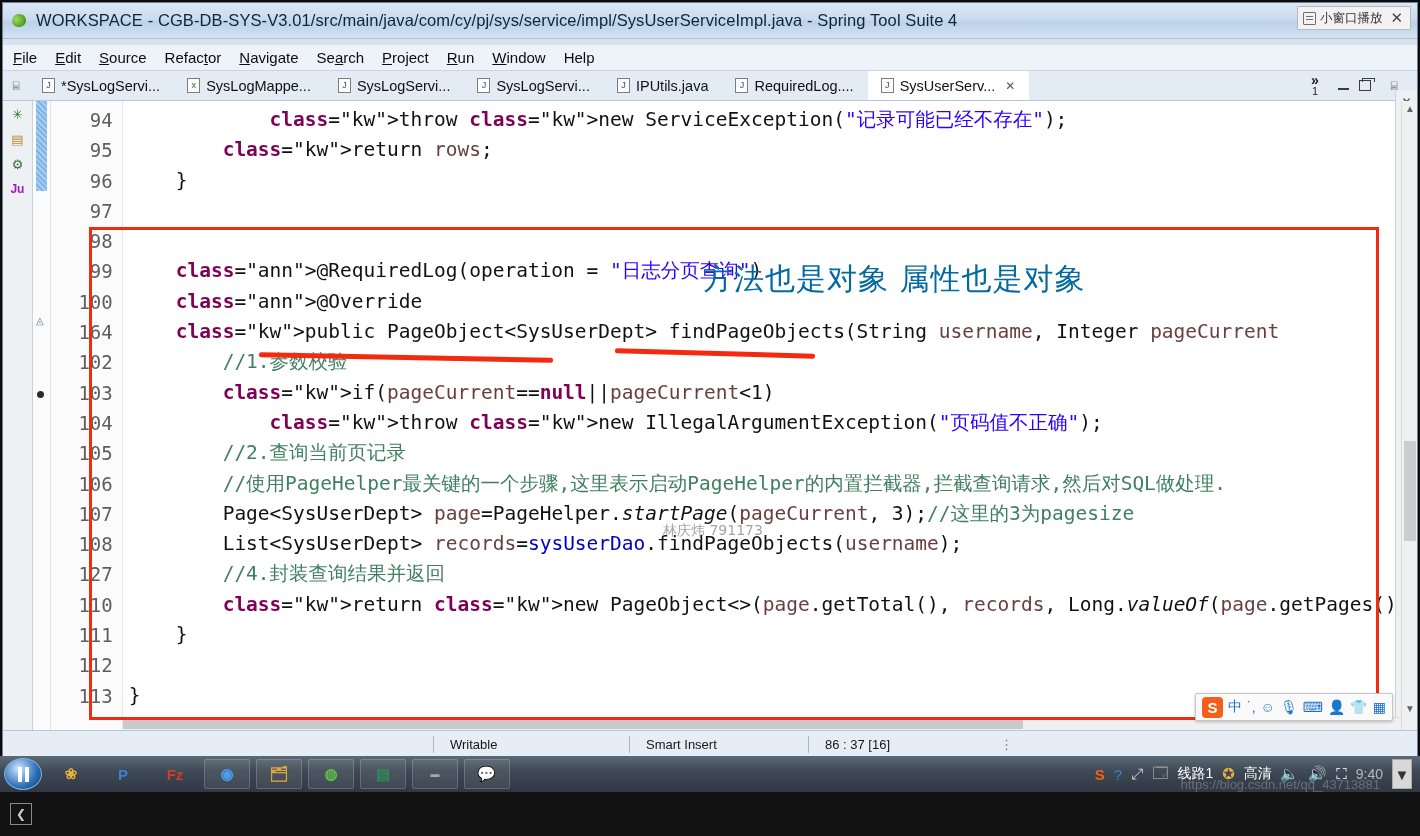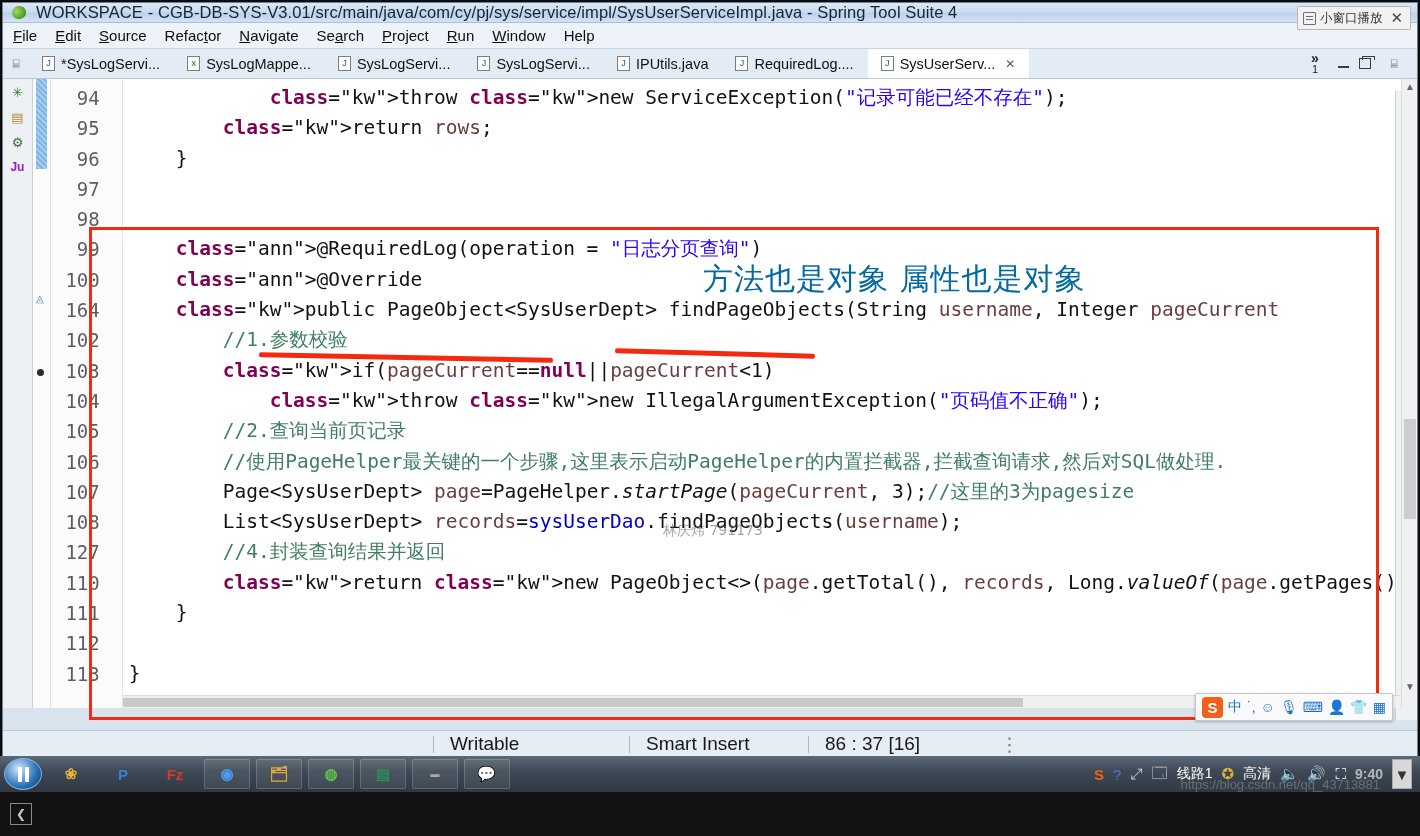--- a/index.html
+++ b/index.html
@@ -16,21 +16,21 @@
 
   
   .win {
     position: absolute; left: 2px; top: 2px; width: 1416px; height: 756px;
     background: #d9e3ee;
     border: 1px solid #6b8099;
   }
 
   
   .titlebar {
-    position: relative; height: 20px;
+    position: relative; height: 36px;
     background: linear-gradient(to bottom,#dbe7f3 0%, #cbdcee 45%, #bcd2e8 55%, #d2e2f1 100%);
     border-bottom: 1px solid #a9c0d6;
     display: flex; align-items: center; padding-left: 8px;
   }
   .sts-icon {
     width: 17px; height: 17px; margin-right: 8px; flex: 0 0 auto;
     position: relative;
   }
   .sts-icon::before {
     content: ""; position: absolute; left: 1px; top: 2px;
@@ -49,21 +49,21 @@
     display: flex; align-items: center; gap: 4px; padding: 0 3px 0 5px;
     font-size: 12.5px; color: #333; border-radius: 1px;
   }
   .pill-ico { width: 13px; height: 13px; border: 1.5px solid #6f6f6f; border-radius: 1px; position: relative; }
   .pill-ico::after { content:""; position:absolute; left:2px; top:3px; width:7px; height:1.5px; background:#6f6f6f; box-shadow:0 3px 0 #6f6f6f; }
   .pill-x { font-size: 15px; color: #444; padding: 0 4px; }
 
   
   .menubar {
     height: 26px; background: #eef3f9; border-bottom: 1px solid #c6d5e3;
-    display: flex; align-items: center; padding-left: 10px; gap: 18px;
+    display: flex; align-items: center; padding-left: 10px; gap: 18px; margin-top: 6px;
   }
   .menu-item { font-size: 15px; color: #0d0d0d; cursor: default; white-space: nowrap; }
   .menu-item u { text-decoration: underline; }
 
   
   .tabstrip {
     position: relative; height: 30px; background: #e3ecf5;
     border-bottom: 1px solid #b6c8da; display: flex; align-items: stretch;
   }
   .tab-left-ico { width: 26px; display:flex; align-items:center; justify-content:center; color:#4a4a4a; font-size:12px; }
@@ -103,21 +103,21 @@
   .ann-col { width: 18px; background: #fbfbfb; border-right: 1px solid #e2e2e2; position: relative; }
   .marker-blue {
     position: absolute; left: 3px; top: 0px; width: 11px; height: 90px;
     background: repeating-linear-gradient(45deg,#7fb6e6 0 2px,#a8cdf0 2px 4px);
   }
   .fold-mark { position: absolute; left: 3px; font-size: 10px; color: #5f7d9b; }
   .dot-mark { position: absolute; left: 4px; width: 7px; height: 7px; border-radius: 50%; background: #2b2b2b; }
 
   .gutter {
     width: 72px; background: #fbfbfb; border-right: 1px solid #e6e6e6;
-    text-align: right; padding-right: 22px; padding-top: 4px;
+    text-align: right; padding-right: 9px; padding-top: 4px;
     font-family: "DejaVu Sans Mono", monospace; font-size: 19px; color: #5e5e5e;
   }
   .gutter div { height: 30.3px; line-height: 30.3px; }
 
   .code {
     position: relative; flex: 1 1 auto; background: #fff; overflow: hidden;
     padding-top: 4px; padding-left: 6px;
     font-family: "DejaVu Sans Mono", monospace; font-size: 19.5px; color: #111;
     white-space: pre;
   }
@@ -179,21 +179,21 @@
     position: absolute; right: 0; top: 88px; width: 22px; height: 629px;
     background: #eef1f4; border-left: 1px solid #c8d2dc; z-index: 3;
     display: flex; flex-direction: column; align-items: center; padding-top: 4px; gap: 9px;
     font-size: 12px; color: #3a3a3a;
   }
 
   
   .statusbar {
     position: absolute; left: 0; right: 0; bottom: 0; height: 27px;
     background: #e6edf4; border-top: 1px solid #b9c8d8;
-    display: flex; align-items: center; font-size: 19px; color: #16181a;
+    display: flex; align-items: center; font-size: 13px; color: #16181a;
   }
   .sb-cell { padding: 0 16px; height: 100%; display: flex; align-items: center; }
   .sb-sep { width: 1px; height: 17px; background: #aab9c8; }
 
   
   .taskbar {
     position: absolute; left: 0; bottom: 44px; width: 1420px; height: 36px;
     background: linear-gradient(to bottom,#5c6a78 0%, #3f4a56 40%, #2f3843 100%);
     display: flex; align-items: center; padding-left: 4px; gap: 6px;
   }
@@ -425,21 +425,21 @@
       <span class="vc-ico" style="color:#f4601c;font-weight:bold;">S</span>
       <span class="vc-ico" style="color:#3f7fd0;">?</span>
       <span class="vc-ico" style="color:#cfcfcf;">⤢</span>
       <span class="vc-ico" style="color:#cfcfcf;">🗔</span>
       <span>线路1</span>
       <span class="vc-ico" style="color:#e8b23a;">✪</span>
       <span>高清</span>
       <span class="vc-ico">🔈</span>
       <span class="vc-ico">🔊</span>
       <span class="vc-ico">⛶</span>
-      <span style="opacity:.6;font-weight:bold;">9:40</span>
+      <span style="opacity:.6;">9:40</span>
       <span class="scroll-down-arrow" style="position:static;width:20px;height:30px;">▼</span>
     </div>
   </div>
 
   <div class="player-url">https://blog.csdn.net/qq_43713881</div>
   <div class="playerbar">
     <span class="play-left">❮</span>
   </div>
 
  </div>

